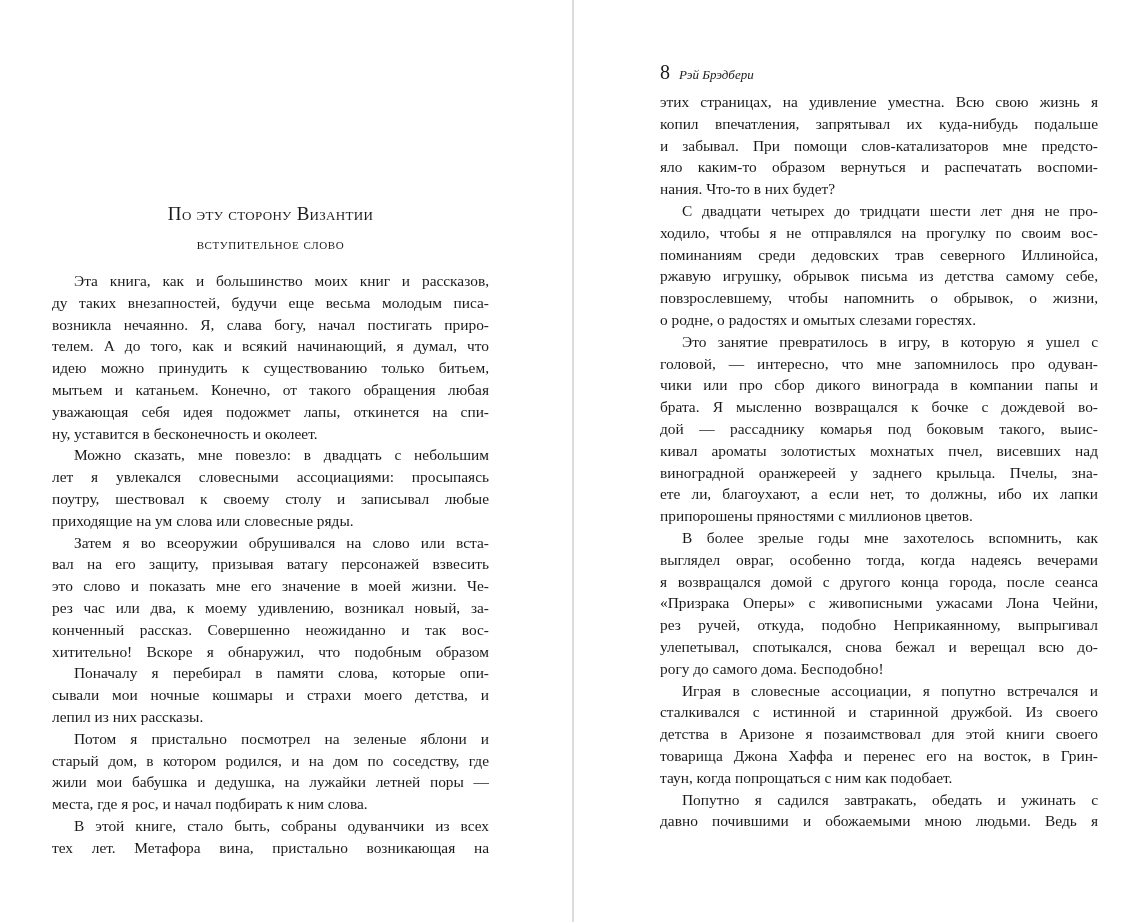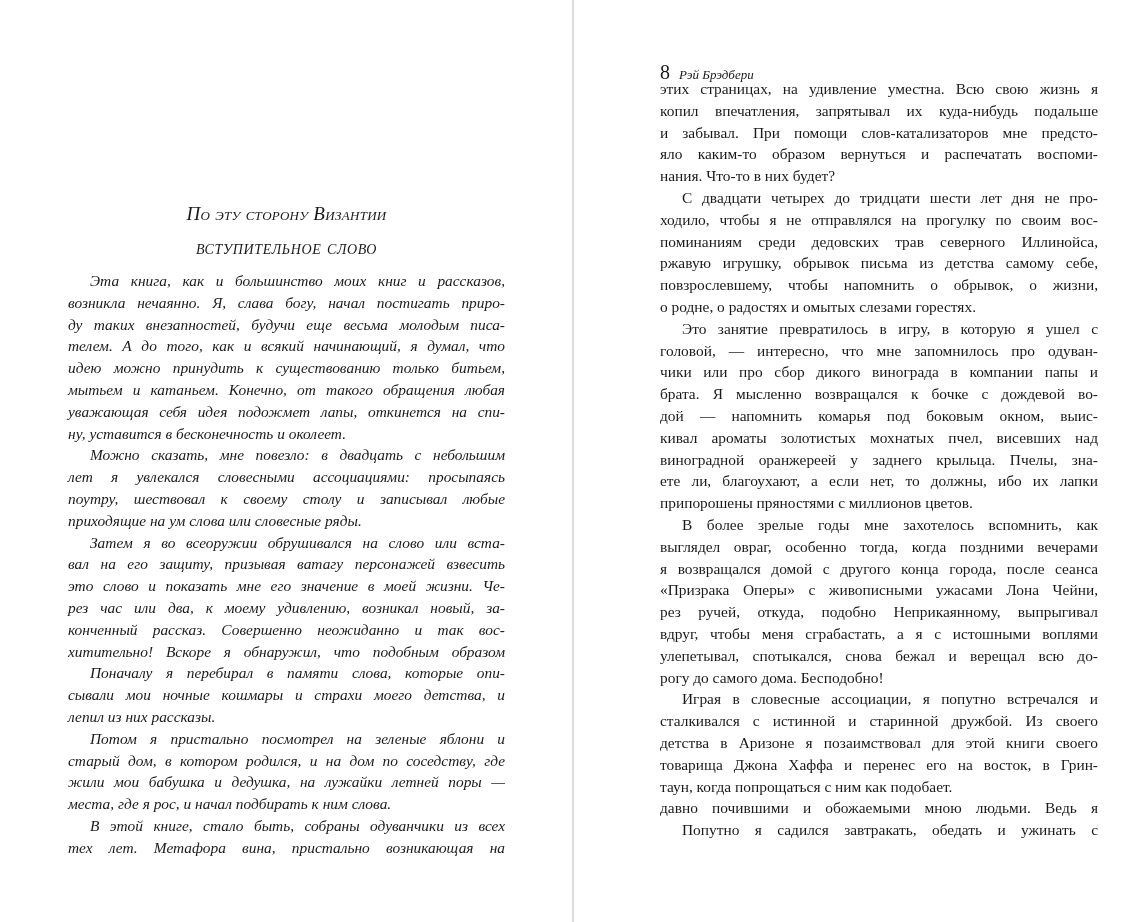--- a/index.html
+++ b/index.html
@@ -1,45 +1,45 @@
 <!DOCTYPE html>
 <html><head>
 <meta charset="utf-8">
 <style>
   html, body { margin: 0; padding: 0; background: #ffffff; }
   body { width: 1147px; height: 922px; position: relative; overflow: hidden; font-family: "Liberation Serif", "DejaVu Serif", serif; color: #1a1a1a; }
   .spread { position: absolute; left: 0; top: 0; width: 1147px; height: 922px; }
   .gutter { position: absolute; left: 572px; top: 0; width: 2px; height: 922px; background: #dcdcdc; }
-  .page-left { position: absolute; left: 68px; top: 0; width: 437px; height: 922px; font-style: italic; }
+  .page-left { position: absolute; left: 52px; top: 0; width: 437px; height: 922px; }
   .page-right { position: absolute; left: 660px; top: 0; width: 438px; height: 922px; }
   .chapter-title { position: absolute; top: 203px; left: 0; width: 100%; text-align: center; font-size: 19px; letter-spacing: 0.3px; font-variant: small-caps; }
-  .chapter-subtitle { position: absolute; top: 236px; left: 0; width: 100%; text-align: center; font-size: 20px; letter-spacing: 0.6px; font-variant: small-caps; text-transform: lowercase; }
+  .chapter-subtitle { position: absolute; top: 236px; left: 0; width: 100%; text-align: center; font-size: 15px; letter-spacing: 0.6px; font-variant: small-caps; text-transform: lowercase; }
   .body-text { position: absolute; left: 0; width: 100%; font-size: 15.4px; line-height: 21.8px; }
   .page-left .body-text { top: 270px; }
-  .page-right .body-text { top: 78px; }
+  .page-right .body-text { top: 91px; }
   .line { display: block; white-space: nowrap; text-align: justify; text-align-last: justify; height: 21.8px; overflow: visible; }
   .line.last { text-align-last: left; }
   .line.indent { padding-left: 22px; }
   .running-head { position: absolute; top: 61px; left: 0; white-space: nowrap; }
   .page-number { font-size: 20px; vertical-align: baseline; }
   .running-author { font-style: italic; font-size: 13px; margin-left: 9px; vertical-align: baseline; }
 </style>
 </head>
 <body>
 
 <div class="spread">
   <div class="gutter"></div>
 
   <div class="page-left">
     <div class="chapter-title">По эту сторону Византии</div>
     <div class="chapter-subtitle">вступительное слово</div>
     <div class="body-text" id="left-body">
         <span class="line indent">Эта книга, как и большинство моих книг и рассказов,</span>
+        <span class="line">ду таких внезапностей, будучи еще весьма молодым писа-</span>
         <span class="line">возникла нечаянно. Я, слава богу, начал постигать приро-</span>
-        <span class="line">ду таких внезапностей, будучи еще весьма молодым писа-</span>
         <span class="line">телем. А до того, как и всякий начинающий, я думал, что</span>
         <span class="line">идею можно принудить к существованию только битьем,</span>
         <span class="line">мытьем и катаньем. Конечно, от такого обращения любая</span>
         <span class="line">уважающая себя идея подожмет лапы, откинется на спи-</span>
         <span class="line last">ну, уставится в бесконечность и околеет.</span>
         <span class="line indent">Можно сказать, мне повезло: в двадцать с небольшим</span>
         <span class="line">лет я увлекался словесными ассоциациями: просыпаясь</span>
         <span class="line">поутру, шествовал к своему столу и записывал любые</span>
         <span class="line last">приходящие на ум слова или словесные ряды.</span>
         <span class="line indent">Затем я во всеоружии обрушивался на слово или вста-</span>
@@ -73,35 +73,34 @@
         <span class="line indent">С двадцати четырех до тридцати шести лет дня не про-</span>
         <span class="line">ходило, чтобы я не отправлялся на прогулку по своим вос-</span>
         <span class="line">поминаниям среди дедовских трав северного Иллинойса,</span>
         <span class="line">ржавую игрушку, обрывок письма из детства самому себе,</span>
         <span class="line">повзрослевшему, чтобы напомнить о обрывок, о жизни,</span>
         <span class="line last">о родне, о радостях и омытых слезами горестях.</span>
         <span class="line indent">Это занятие превратилось в игру, в которую я ушел с</span>
         <span class="line">головой, — интересно, что мне запомнилось про одуван-</span>
         <span class="line">чики или про сбор дикого винограда в компании папы и</span>
         <span class="line">брата. Я мысленно возвращался к бочке с дождевой во-</span>
-        <span class="line">дой — напомнить комарья под боковым окном, выис-</span>
+        <span class="line">дой — рассаднику комарья под боковым такого, выис-</span>
         <span class="line">кивал ароматы золотистых мохнатых пчел, висевших над</span>
         <span class="line">виноградной оранжереей у заднего крыльца. Пчелы, зна-</span>
         <span class="line">ете ли, благоухают, а если нет, то должны, ибо их лапки</span>
         <span class="line last">припорошены пряностями с миллионов цветов.</span>
         <span class="line indent">В более зрелые годы мне захотелось вспомнить, как</span>
-        <span class="line">выглядел овраг, особенно тогда, когда поздними вечерами</span>
+        <span class="line">выглядел овраг, особенно тогда, когда надеясь вечерами</span>
         <span class="line">я возвращался домой с другого конца города, после сеанса</span>
         <span class="line">«Призрака Оперы» с живописными ужасами Лона Чейни,</span>
         <span class="line">рез ручей, откуда, подобно Неприкаянному, выпрыгивал</span>
-        <span class="line">вдруг, чтобы меня сграбастать, а я с истошными воплями</span>
         <span class="line">улепетывал, спотыкался, снова бежал и верещал всю до-</span>
         <span class="line last">рогу до самого дома. Бесподобно!</span>
         <span class="line indent">Играя в словесные ассоциации, я попутно встречался и</span>
         <span class="line">сталкивался с истинной и старинной дружбой. Из своего</span>
         <span class="line">детства в Аризоне я позаимствовал для этой книги своего</span>
         <span class="line">товарища Джона Хаффа и перенес его на восток, в Грин-</span>
         <span class="line last">таун, когда попрощаться с ним как подобает.</span>
+        <span class="line indent">Попутно я садился завтракать, обедать и ужинать с</span>
         <span class="line">давно почившими и обожаемыми мною людьми. Ведь я</span>
-        <span class="line indent">Попутно я садился завтракать, обедать и ужинать с</span>
       </div>
   </div>
 </div>
 
 </body></html>

